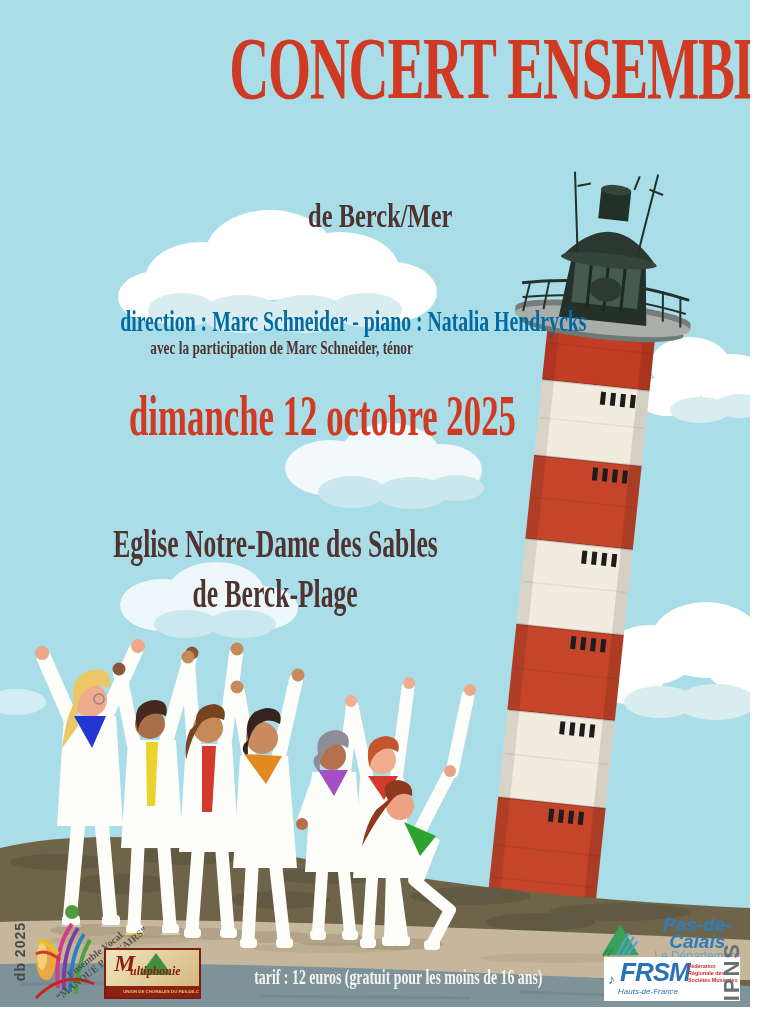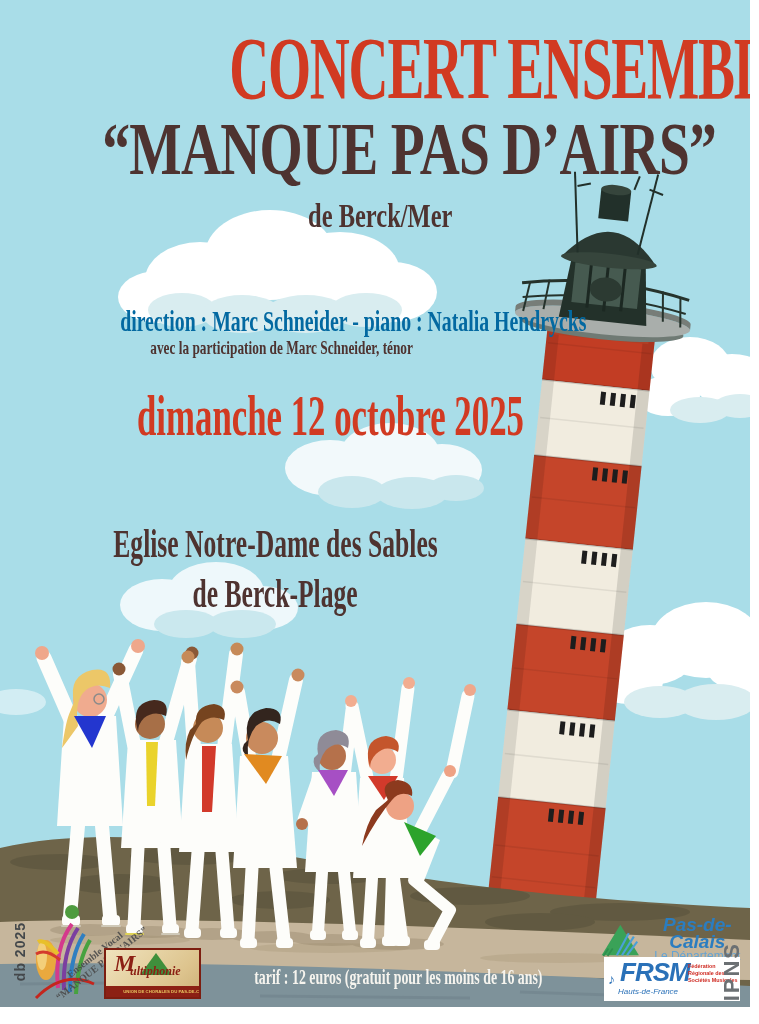--- a/index.html
+++ b/index.html
@@ -12,21 +12,21 @@
   .t-title{left:0;top:24px;width:750px;font-size:88px;line-height:90px;color:#d13a22;letter-spacing:-2px;}
   .t-title>span{transform:scaleX(.63);}
   .t-sub{left:0;top:110px;width:750px;font-size:74px;line-height:78px;color:#4e3330;letter-spacing:-1px;}
   .t-sub>span{transform:scaleX(.75);}
   .t-origin{left:10px;top:198px;width:740px;font-size:34px;line-height:36px;color:#4e3330;}
   .t-origin>span{transform:scaleX(.72);}
   .t-dir{left:0;top:306px;width:564px;font-size:30px;line-height:30px;color:#0369a1;}
   .t-dir>span{transform:scaleX(.66);}
   .t-part{left:0;top:336px;width:564px;font-size:19px;line-height:24px;color:#4e3330;}
   .t-part>span{transform:scaleX(.70);}
-  .t-date1{left:8px;top:386px;width:530px;font-size:58px;line-height:60px;color:#d13a22;}
+  .t-date1{left:0;top:386px;width:530px;font-size:58px;line-height:60px;color:#d13a22;}
   .t-date1>span{transform:scaleX(.60);}
   .t-date2{left:0;top:442px;width:530px;font-size:58px;line-height:60px;color:#d13a22;}
   .t-date2>span{transform:scaleX(.60);}
   .t-ven1{left:0;top:522px;width:550px;font-size:40px;line-height:44px;color:#4e3330;}
   .t-ven1>span{transform:scaleX(.64);}
   .t-ven2{left:0;top:572px;width:550px;font-size:40px;line-height:44px;color:#4e3330;}
   .t-ven2>span{transform:scaleX(.64);}
   .t-tarif{left:133px;top:964px;width:530px;font-size:21px;line-height:26px;color:#f6f4ee;z-index:6;}
   .t-tarif>span{transform:scaleX(.66);}
 
@@ -368,21 +368,20 @@
         <path d="M404,822 L436,836 L420,856 Z" fill="#2ca32c"></path>
         <path d="M414,880 L450,910 L432,944" stroke="#fdfdfa" stroke-width="12" fill="none"></path>
         <path d="M392,872 L390,938" stroke="#fdfdfa" stroke-width="12" fill="none"></path>
         <rect x="382" y="936" width="16" height="10" rx="4" fill="#fdfdfa"></rect>
         <rect x="424" y="940" width="16" height="10" rx="4" fill="#fdfdfa"></rect>
       </g>
     </g>
   </svg>
 
   <div class="txt t-title"><span>CONCERT ENSEMBLE VOCAL</span></div>
-  <div class="txt t-sub"><span>“MANQUE PAS D’AIRS”</span></div>
   <div class="txt t-origin"><span>de Berck/Mer</span></div>
   <div class="txt t-dir"><span>direction : Marc Schneider - piano : Natalia Hendrycks</span></div>
   <div class="txt t-part"><span>avec la participation de Marc Schneider, ténor</span></div>
   <div class="txt t-date1"><span>dimanche 12 octobre 2025</span></div>
   <div class="txt t-ven1"><span>Eglise Notre-Dame des Sables</span></div>
   <div class="txt t-ven2"><span>de Berck-Plage</span></div>
   <div class="txt t-tarif"><span>tarif : 12 euros (gratuit pour les moins de 16 ans)</span></div>
 
   <div class="vert db2025">db 2025</div>
 

